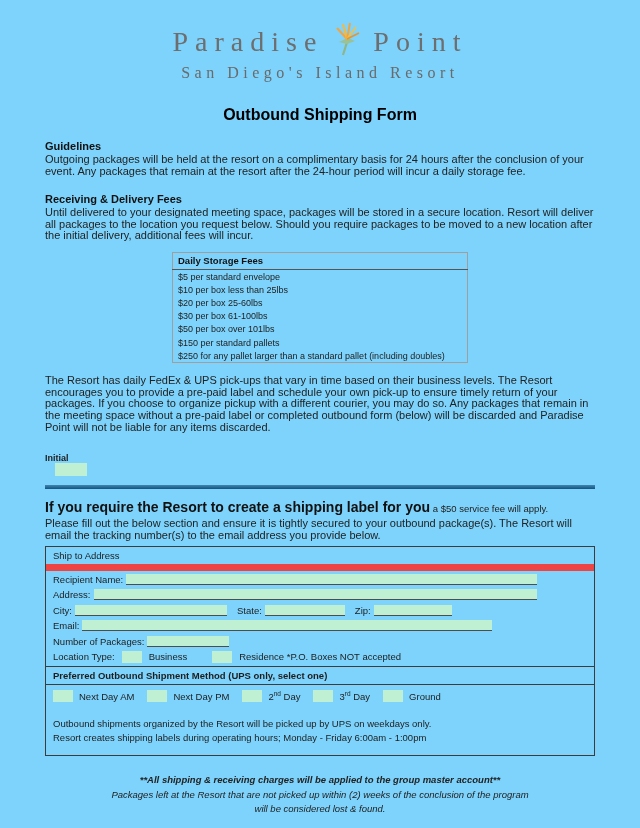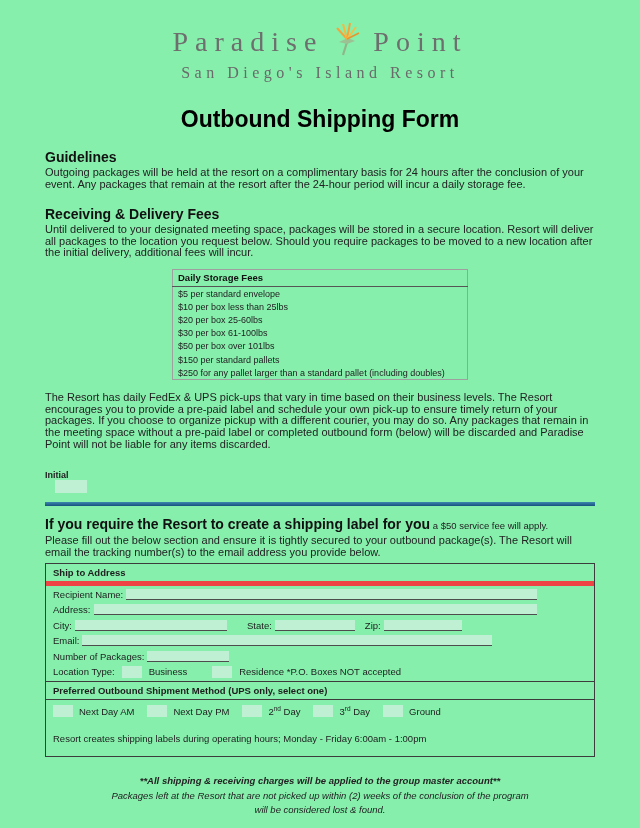--- a/index.html
+++ b/index.html
@@ -1,41 +1,41 @@
 <!DOCTYPE html>
 <html><head>
 <meta charset="utf-8">
 <style>
   * { margin:0; padding:0; box-sizing:border-box; }
   html,body { background:#e8e8e8; }
   .page {
-    width:640px; height:828px; background:#86efac; margin:0 auto;
+    width:640px; height:828px; background:#7dd3fc; margin:0 auto;
     font-family:"Liberation Sans", sans-serif; color:#1d1d1d;
     position:relative; overflow:hidden;
   }
   .content { padding:0 45px; }
 
   
   .logo-wrap { padding-top:26px; text-align:center; }
   .logo-row { display:flex; justify-content:center; align-items:center; gap:10px; }
   .logo-word {
     font-family:"Liberation Serif", serif; font-size:28px; color:#6e6e6e;
     letter-spacing:7px; font-weight:400;
   }
   .logo-icon { width:30px; height:34px; margin-top:-6px; }
   .tagline {
     font-family:"Liberation Serif", serif; font-size:16px; color:#6a6a6a;
     letter-spacing:4.5px; margin-top:6px;
   }
 
   
-  .doc-title { text-align:center; font-size:23px; font-weight:bold; color:#000; margin-top:24px; }
-
-  
-  .sec-head { font-size:14px; font-weight:bold; margin-top:16px; color:#111; }
+  .doc-title { text-align:center; font-size:16px; font-weight:bold; color:#000; margin-top:24px; }
+
+  
+  .sec-head { font-size:11px; font-weight:bold; margin-top:16px; color:#111; }
   .body-text { font-size:11px; line-height:11.6px; margin-top:2px; color:#222; }
 
   
   .fees {
     border-collapse:collapse; margin:10px 0 0 127px; width:296px;
     font-size:9px; border:1px solid #9f9f9f;
   }
   .fees th {
     text-align:left; font-size:9.5px; padding:2px 5px 3px 5px;
     border-bottom:1px solid #555; color:#111;
@@ -48,21 +48,21 @@
   .initial-box { width:32px; height:13px; background:var(--green); margin-left:10px; }
 
   .blue-rule { height:4px; margin-top:9px; background:linear-gradient(#3d86b0,#16527e); }
 
   .label-heading { margin-top:9px; }
   .label-heading .big { font-size:14px; font-weight:bold; color:#111; }
   .label-heading .small { font-size:9.5px; color:#222; }
 
   
   .ship-box { border:1px solid #3c3c3c; margin-top:5px; font-size:9.5px; }
-  .ship-header { font-weight:bold; padding:3px 7px; border-bottom:5px solid #ef4444; }
+  .ship-header { font-weight:normal; padding:3px 7px; border-bottom:7px solid #ef4444; }
   .frow { display:flex; align-items:center; padding:0 7px; height:15.5px; }
   .flabel { white-space:nowrap; margin-right:3px; }
   .gfield { background:var(--green); border-bottom:1px solid #4d4d4d; height:11px; }
   .grow1 { flex:1; }
   .chk { width:20px; height:12px; background:var(--green); display:inline-block; }
   .method-header {
     font-weight:bold; padding:3px 7px; border-top:1px solid #3c3c3c;
     border-bottom:1px solid #3c3c3c; margin-top:2px;
   }
   .methods { display:flex; align-items:center; padding:4px 7px 0 7px; height:18px; }
@@ -161,21 +161,21 @@
       </div>
 
       <div class="frow">
         <span class="flabel">Address:</span>
         <span class="gfield grow1" style="margin-right:50px;"></span>
       </div>
 
       <div class="frow">
         <span class="flabel">City:</span>
         <span class="gfield" style="width:152px;"></span>
-        <span class="flabel" style="margin-left:20px;">State:</span>
+        <span class="flabel" style="margin-left:10px;">State:</span>
         <span class="gfield" style="width:80px;"></span>
         <span class="flabel" style="margin-left:10px;">Zip:</span>
         <span class="gfield" style="width:78px;"></span>
       </div>
 
       <div class="frow">
         <span class="flabel">Email:</span>
         <span class="gfield grow1" style="margin-right:95px;"></span>
       </div>
 
@@ -201,20 +201,21 @@
         <span class="m-label"><span>Next Day PM</span><sup></sup><span></span></span>
         <span class="chk"></span>
         <span class="m-label"><span>2</span><sup>nd</sup><span> Day</span></span>
         <span class="chk"></span>
         <span class="m-label"><span>3</span><sup>rd</sup><span> Day</span></span>
         <span class="chk"></span>
         <span class="m-label"><span>Ground</span><sup></sup><span></span></span>
       </div>
 
       <div class="ship-notes">
+        <div>Outbound shipments organized by the Resort will be picked up by UPS on weekdays only.</div>
         <div>Resort creates shipping labels during operating hours; Monday - Friday 6:00am - 1:00pm</div>
       </div>
     </div>
 
     <div class="footer">
       <div class="f-bold">**All shipping &amp; receiving charges will be applied to the group master account**</div>
       <div>Packages left at the Resort that are not picked up within (2) weeks of the conclusion of the program</div>
       <div>will be considered lost &amp; found.</div>
     </div>
 

